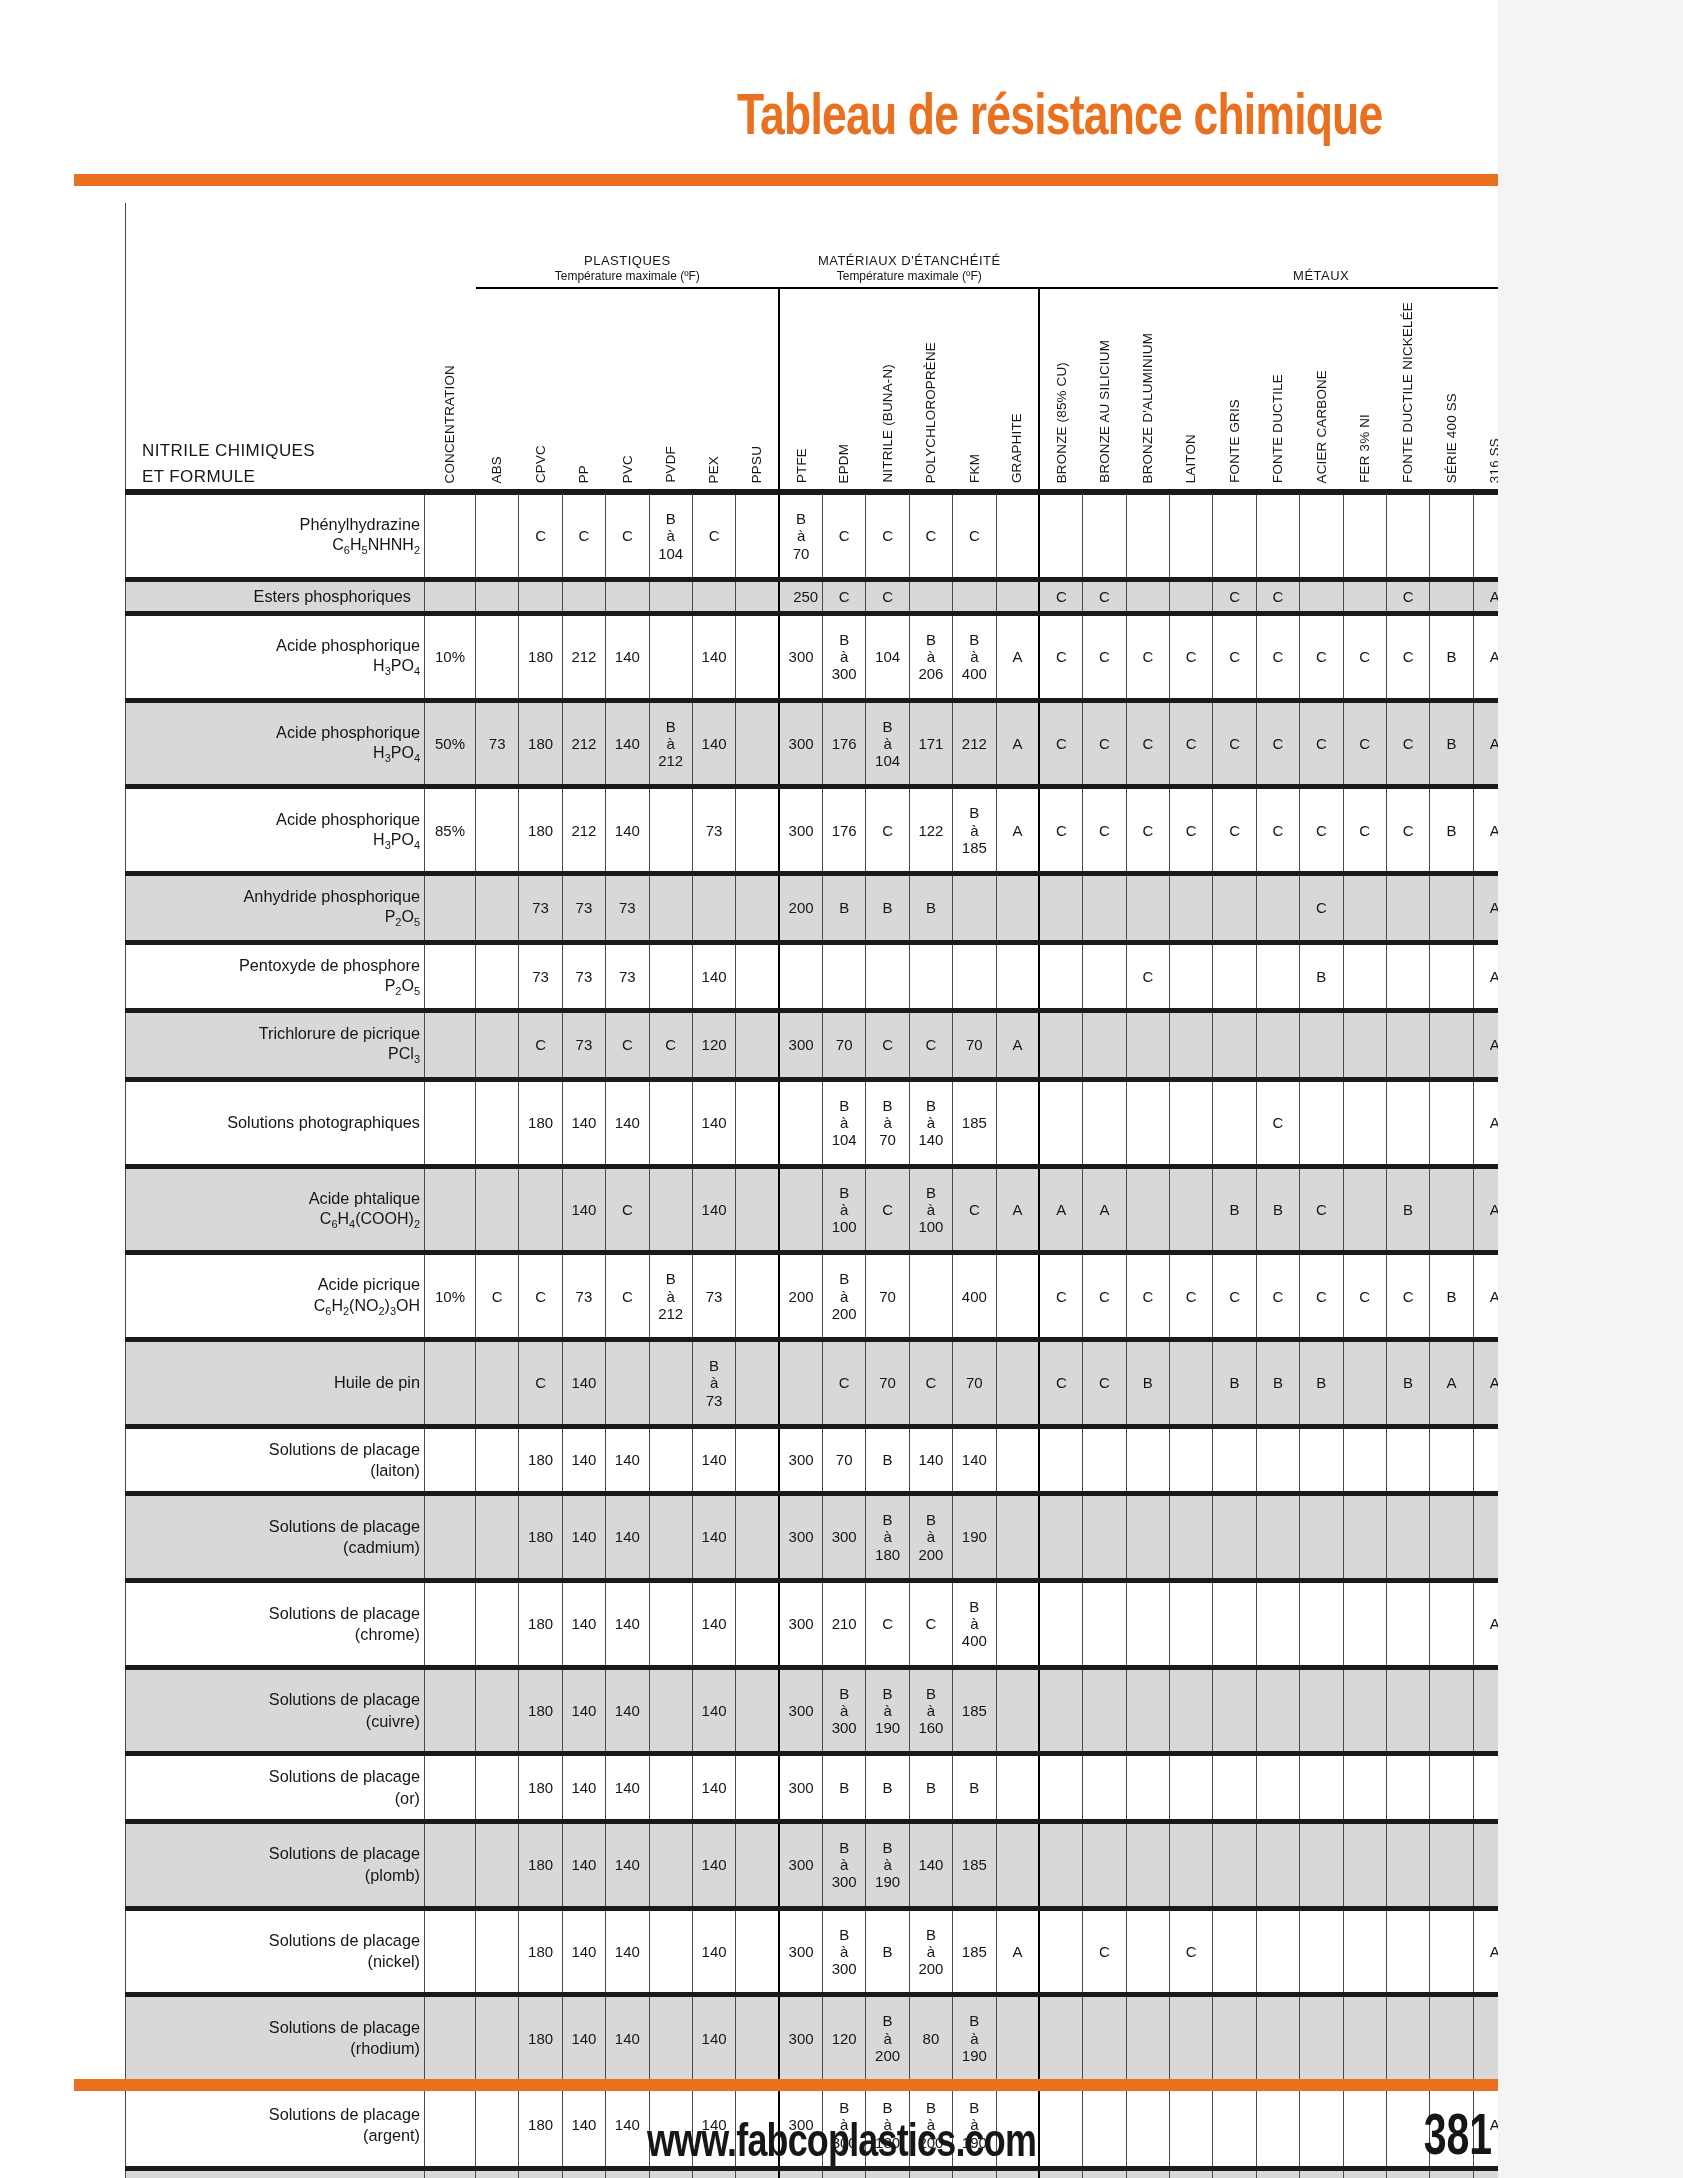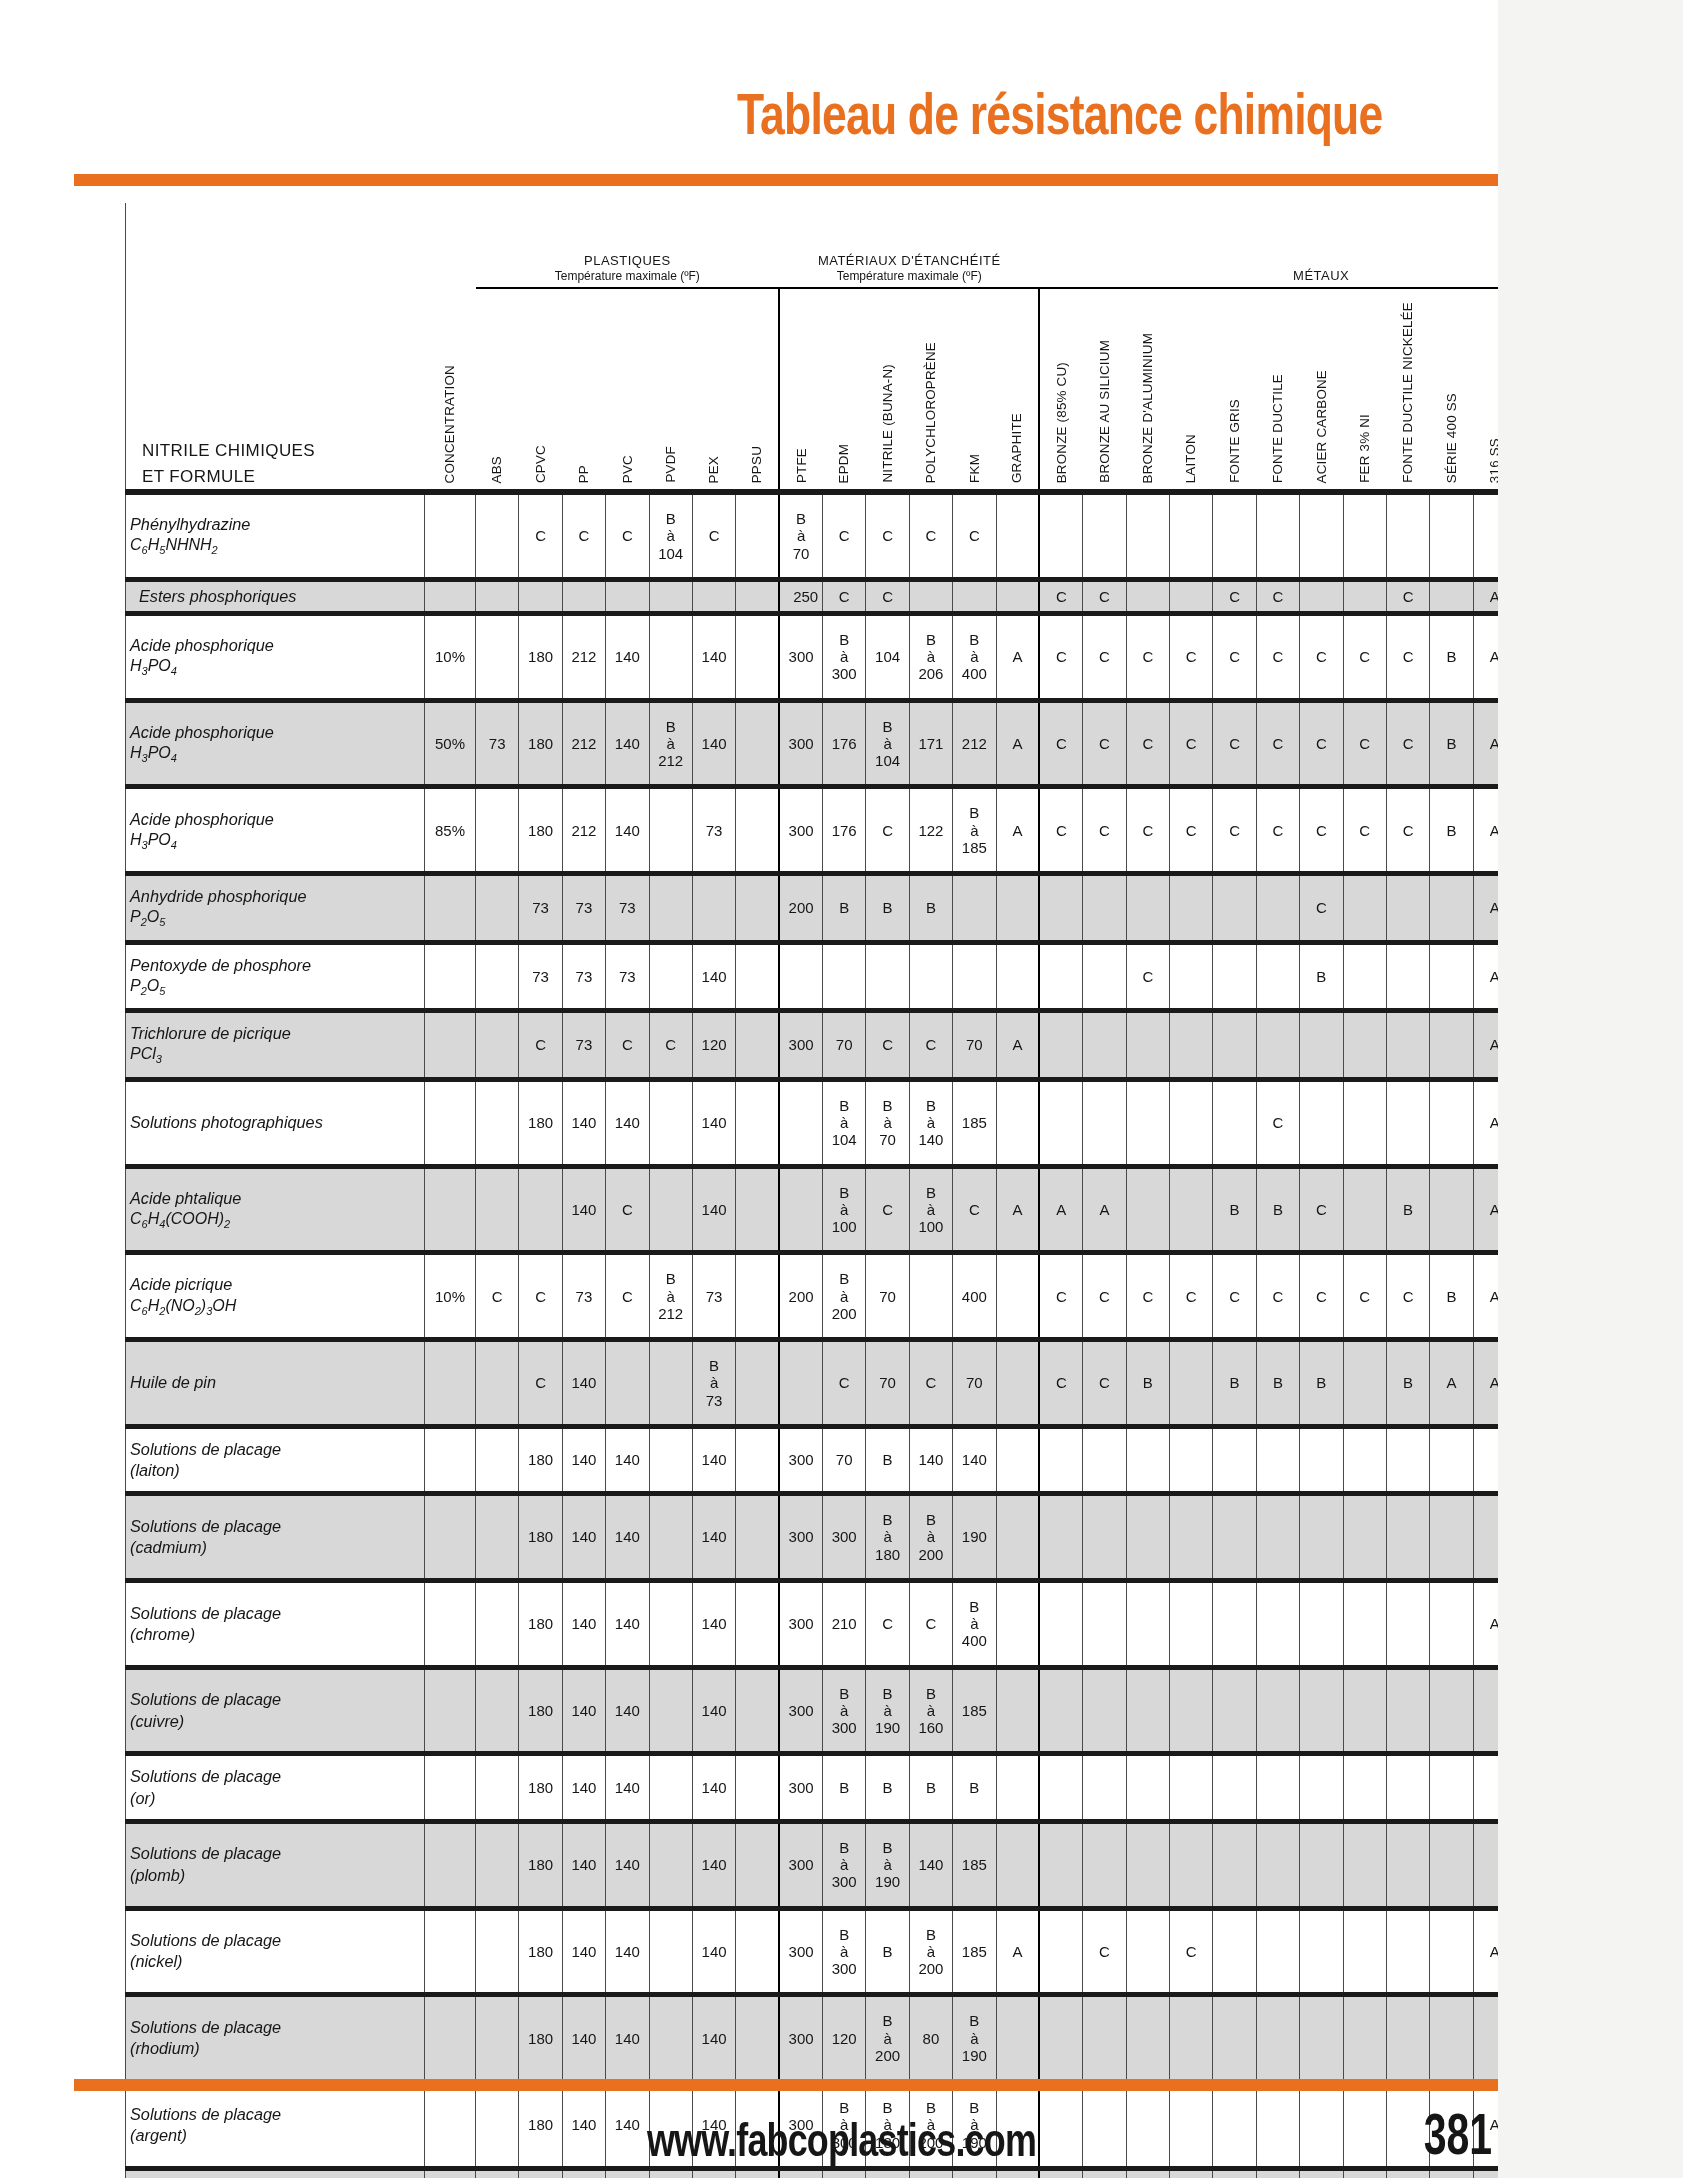--- a/index.html
+++ b/index.html
@@ -43,21 +43,21 @@
   }
   th.prodhdr{vertical-align:middle;text-align:left;padding-left:16px;
     font-size:17px;letter-spacing:0.4px;line-height:1.5;white-space:pre-line;}
 
   tbody tr{border-top:5px solid var(--line);}
   tbody tr:first-child{border-top:6px solid var(--line);}
   tbody tr.gray{background:var(--rowalt);}
   tbody td{border-left:1px solid var(--thin);vertical-align:middle;}
   tbody td:first-child{border-left:none;}
   td.gb,th.gb{border-left:2px solid #000 !important;}
-  td.name{text-align:left;padding:10px 4px;font-style:italic;}
+  td.name{text-align:right;padding:10px 4px;}
   .rowname{font-size:16.3px;line-height:1.3;white-space:pre-line;}
   .rowformula{font-size:16px;line-height:1.2;}
   .rowformula sub{font-size:11px;}
   td.conc,td.cell{
     text-align:center;font-size:15px;line-height:1.15;
     padding:15px 0;white-space:pre-line;
   }
   tbody tr.thin td{padding:4px 13px;}
 
   

